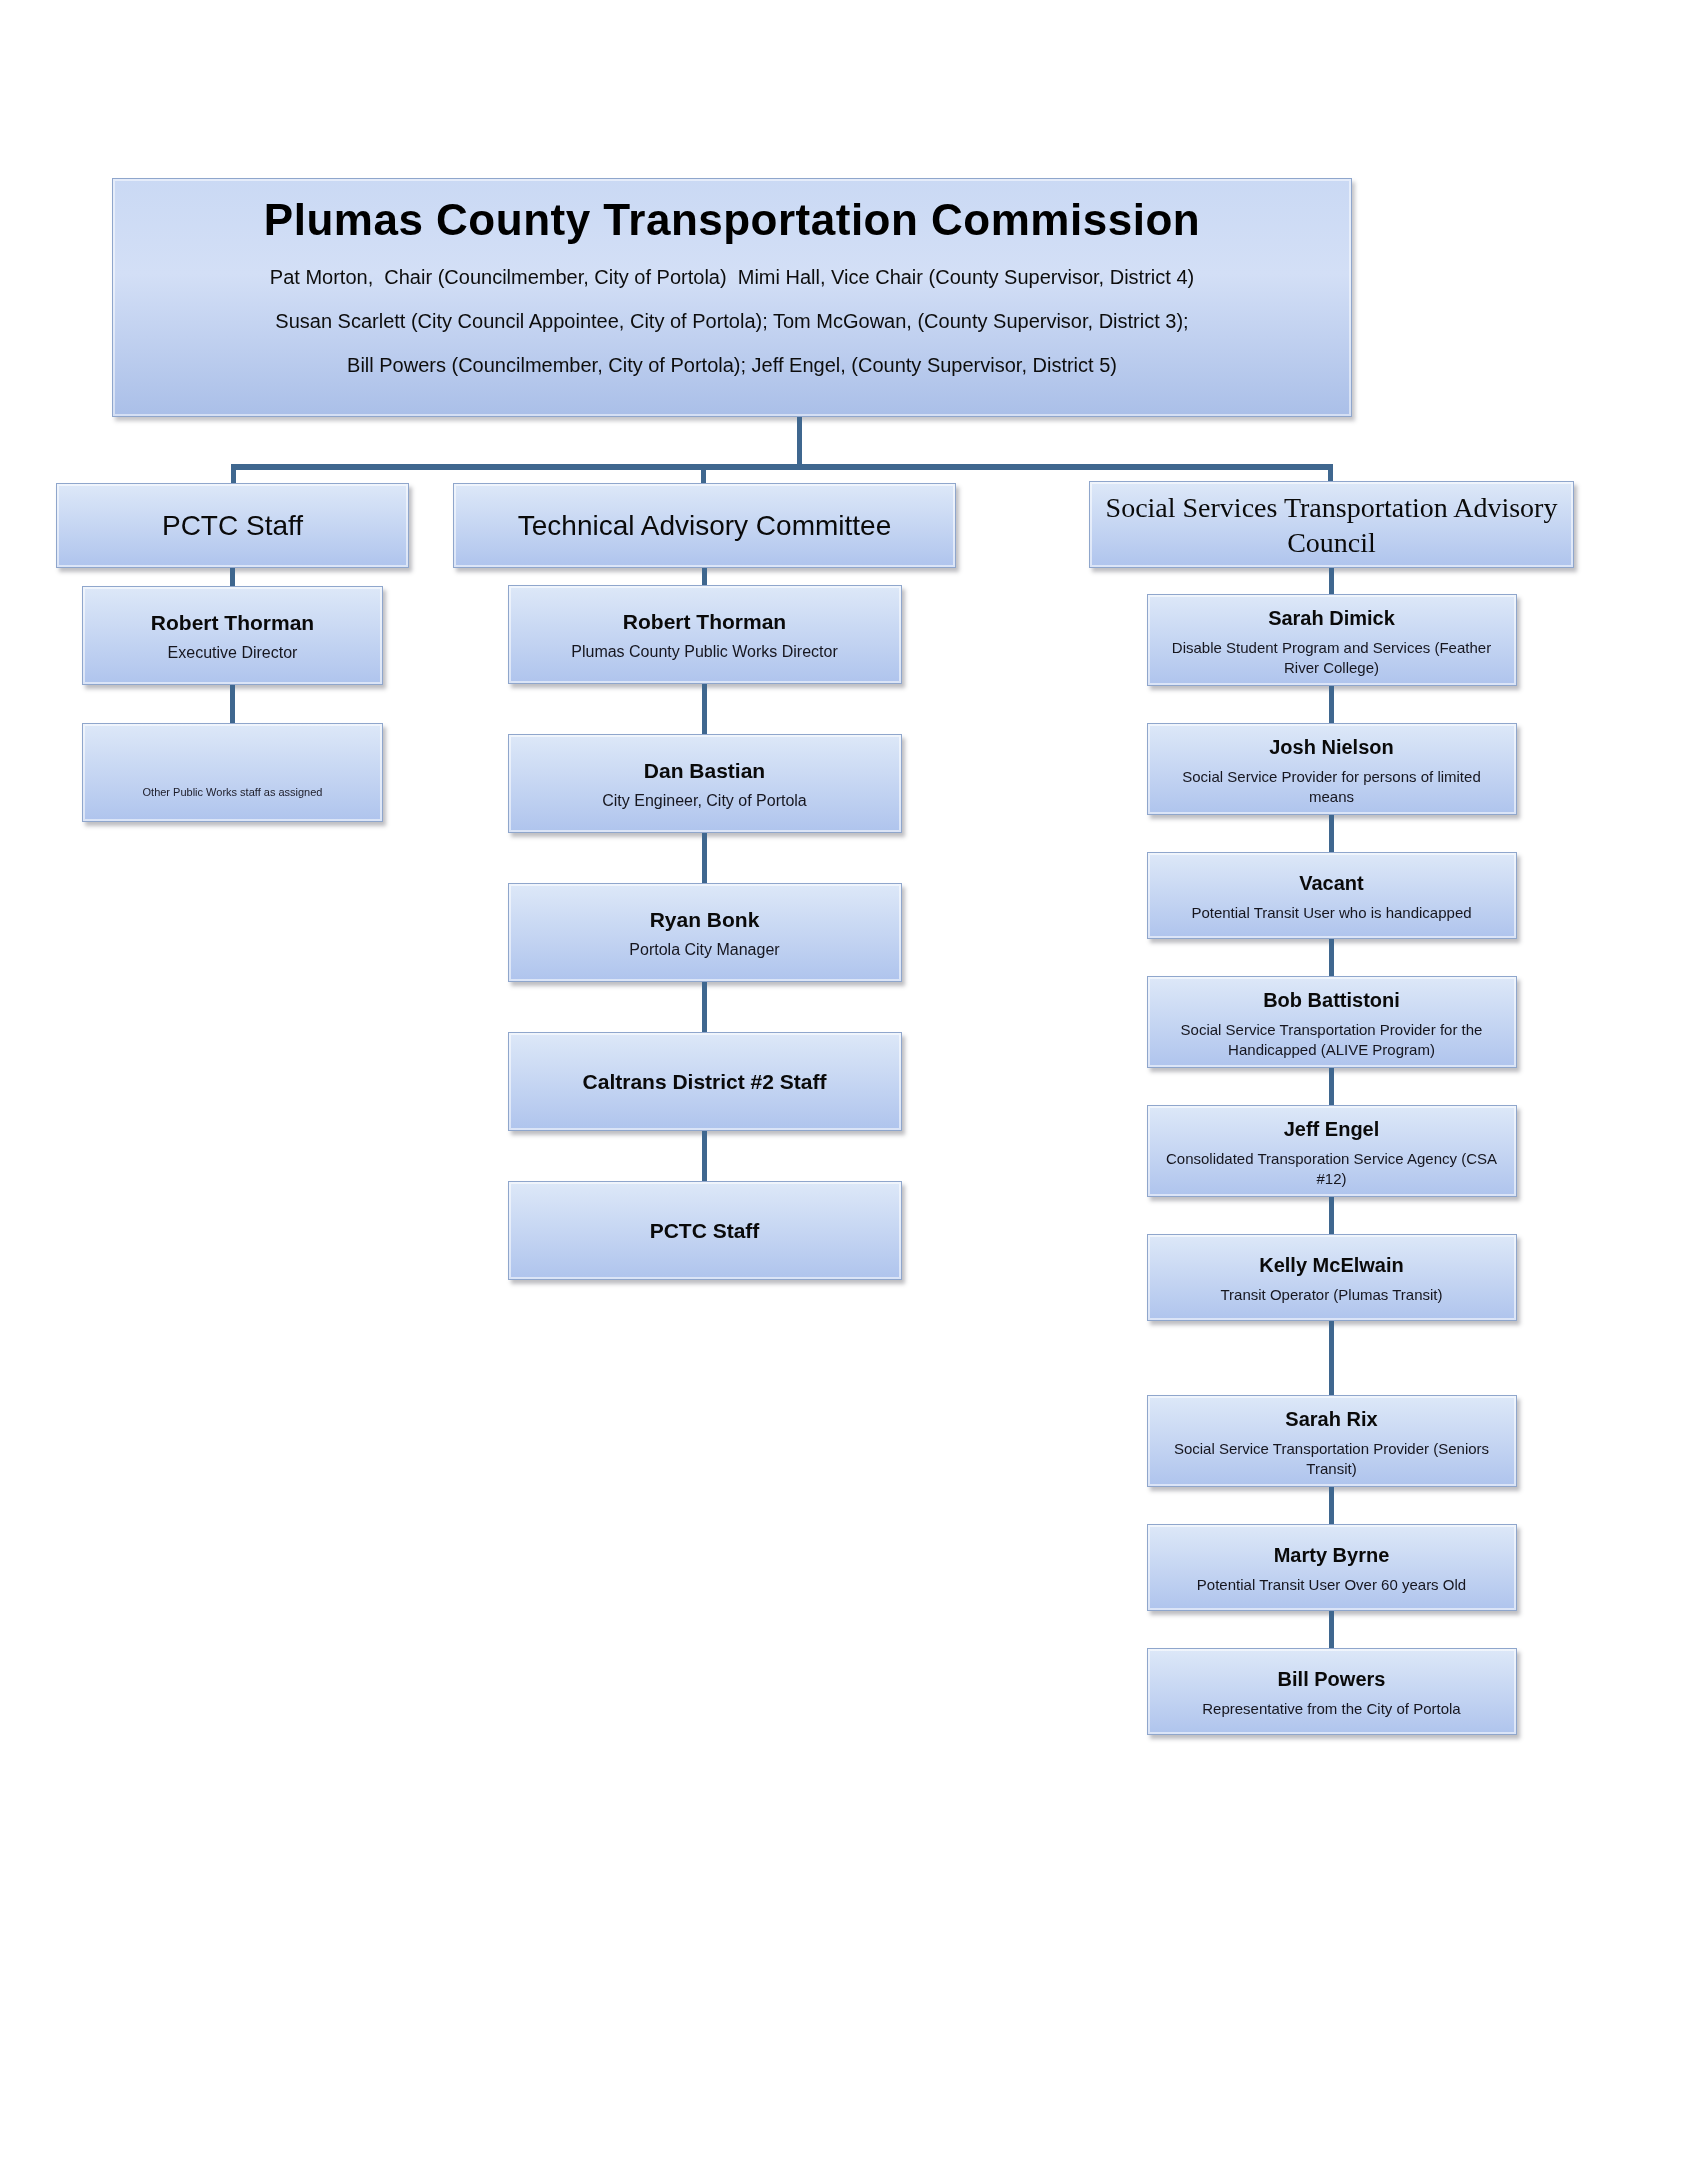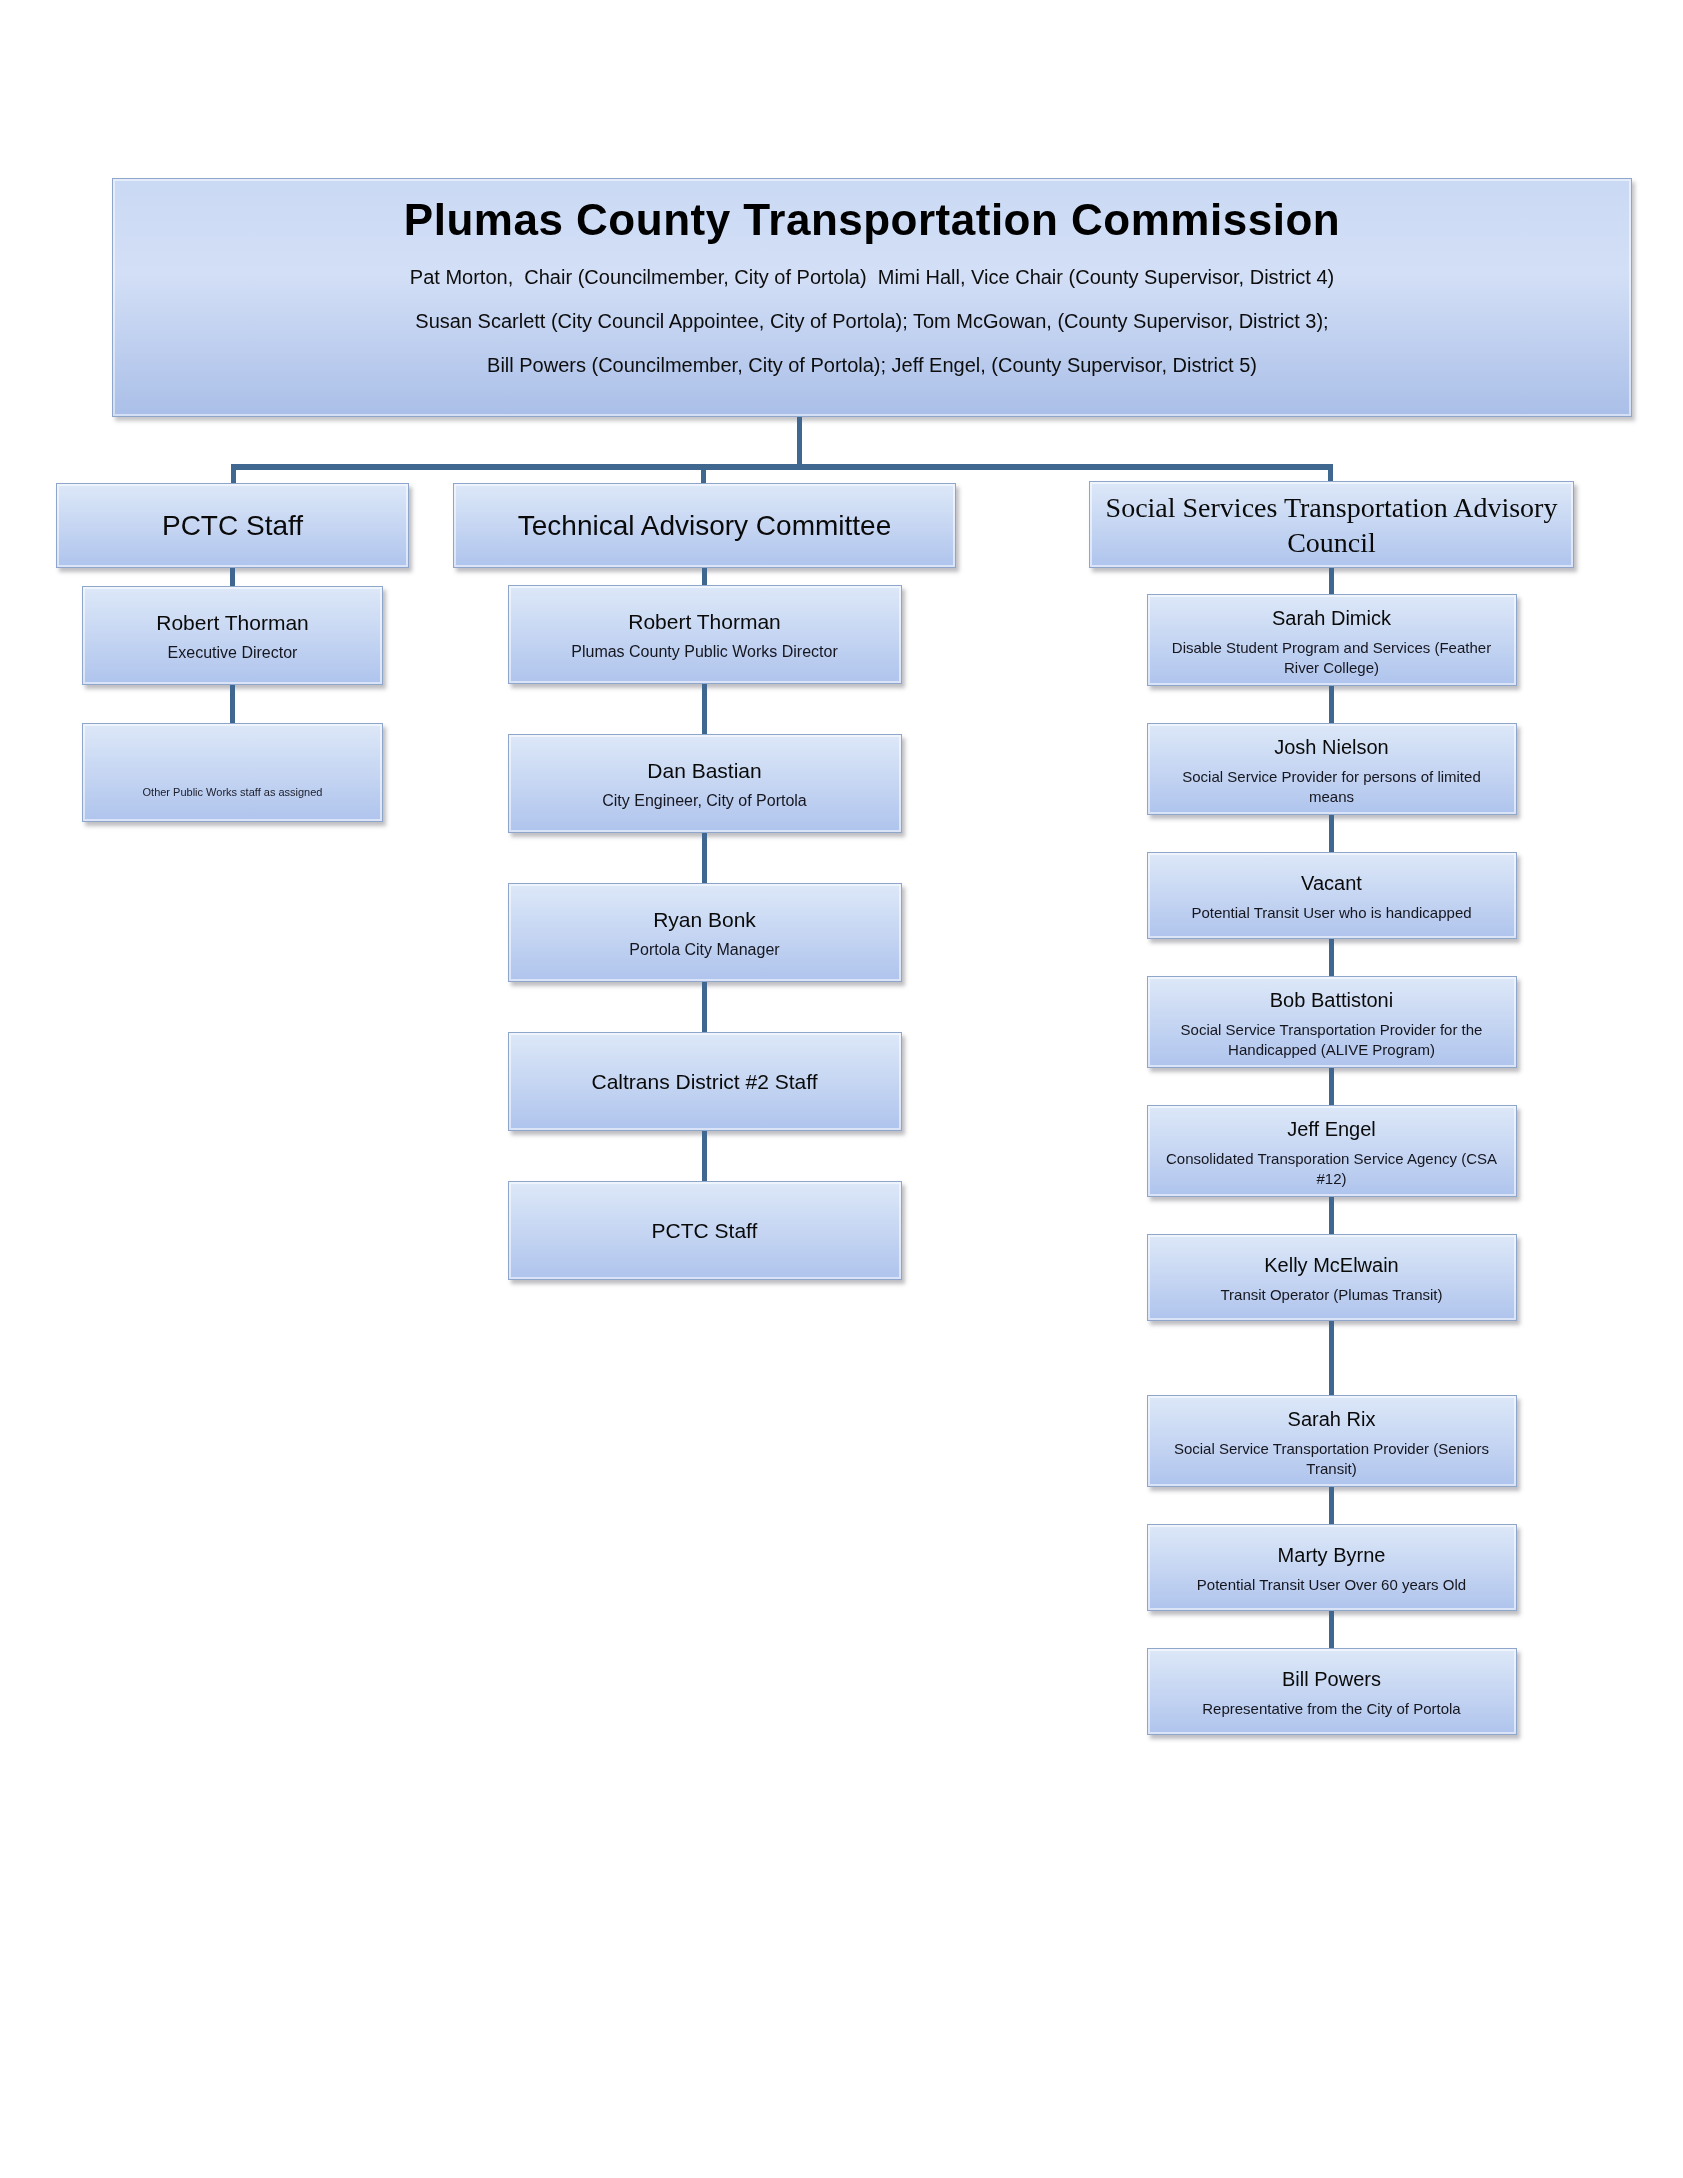--- a/index.html
+++ b/index.html
@@ -16,21 +16,21 @@
     font-family:"Liberation Sans", sans-serif;color:#111;overflow:hidden;
   }
   .gradbox{
     background:linear-gradient(180deg, var(--box-top) 0%, var(--box-bottom) 100%);
     border:1px solid var(--box-border);
     box-shadow:inset 0 0 0 2px rgba(255,255,255,.55), 3px 4px 4px rgba(110,110,120,.45);
     box-sizing:border-box;
   }
   
   .commission{
-    position:absolute;left:112px;top:178px;width:1520px;height:239px;
+    position:absolute;left:112px;top:178px;width:1240px;height:239px;
     background:linear-gradient(180deg, var(--hdr-top) 0%, #d3dff6 40%, var(--hdr-bottom) 100%);
     border:1px solid var(--box-border);
     box-shadow:inset 0 0 0 2px rgba(255,255,255,.5), 3px 4px 4px rgba(110,110,120,.4);
     box-sizing:border-box;text-align:center;
   }
   .commission .title{
     font-size:44px;font-weight:bold;color:#000;margin-top:16px;letter-spacing:0.5px;
   }
   .commission .member{
     font-size:20px;color:#0d0d0d;margin-top:21px;white-space:pre-wrap;
@@ -59,21 +59,21 @@
   .col-0 .conn.first{height:18px;}
   .col-1 .conn.first{height:17px;}
   .col-2 .conn.first{height:26px;}
   .obox{
     display:flex;flex-direction:column;align-items:center;justify-content:center;
     text-align:center;padding:8px 14px;
   }
   .col-0 .obox{width:301px;min-height:99px;}
   .col-1 .obox{width:394px;min-height:99px;}
   .col-2 .obox{width:370px;min-height:87px;}
-  .obox .nm{font-weight:normal;font-size:21px;color:#0a0a0a;margin:3px 0 5px 0;line-height:1.2;}
+  .obox .nm{font-weight:bold;font-size:21px;color:#0a0a0a;margin:3px 0 5px 0;line-height:1.2;}
   .col-2 .obox .nm{font-size:20px;}
   .obox .rl{font-size:16px;color:#16161f;line-height:1.3;margin-top:3px;}
   .col-2 .obox .rl{font-size:15px;}
   .obox .rl.only{font-size:11px;color:#1c1c28;margin-top:40px;}
   .obox .nm.only{margin:8px;text-align:right;}
 </style>
 </head>
 <body>
 
 <div class="commission">

